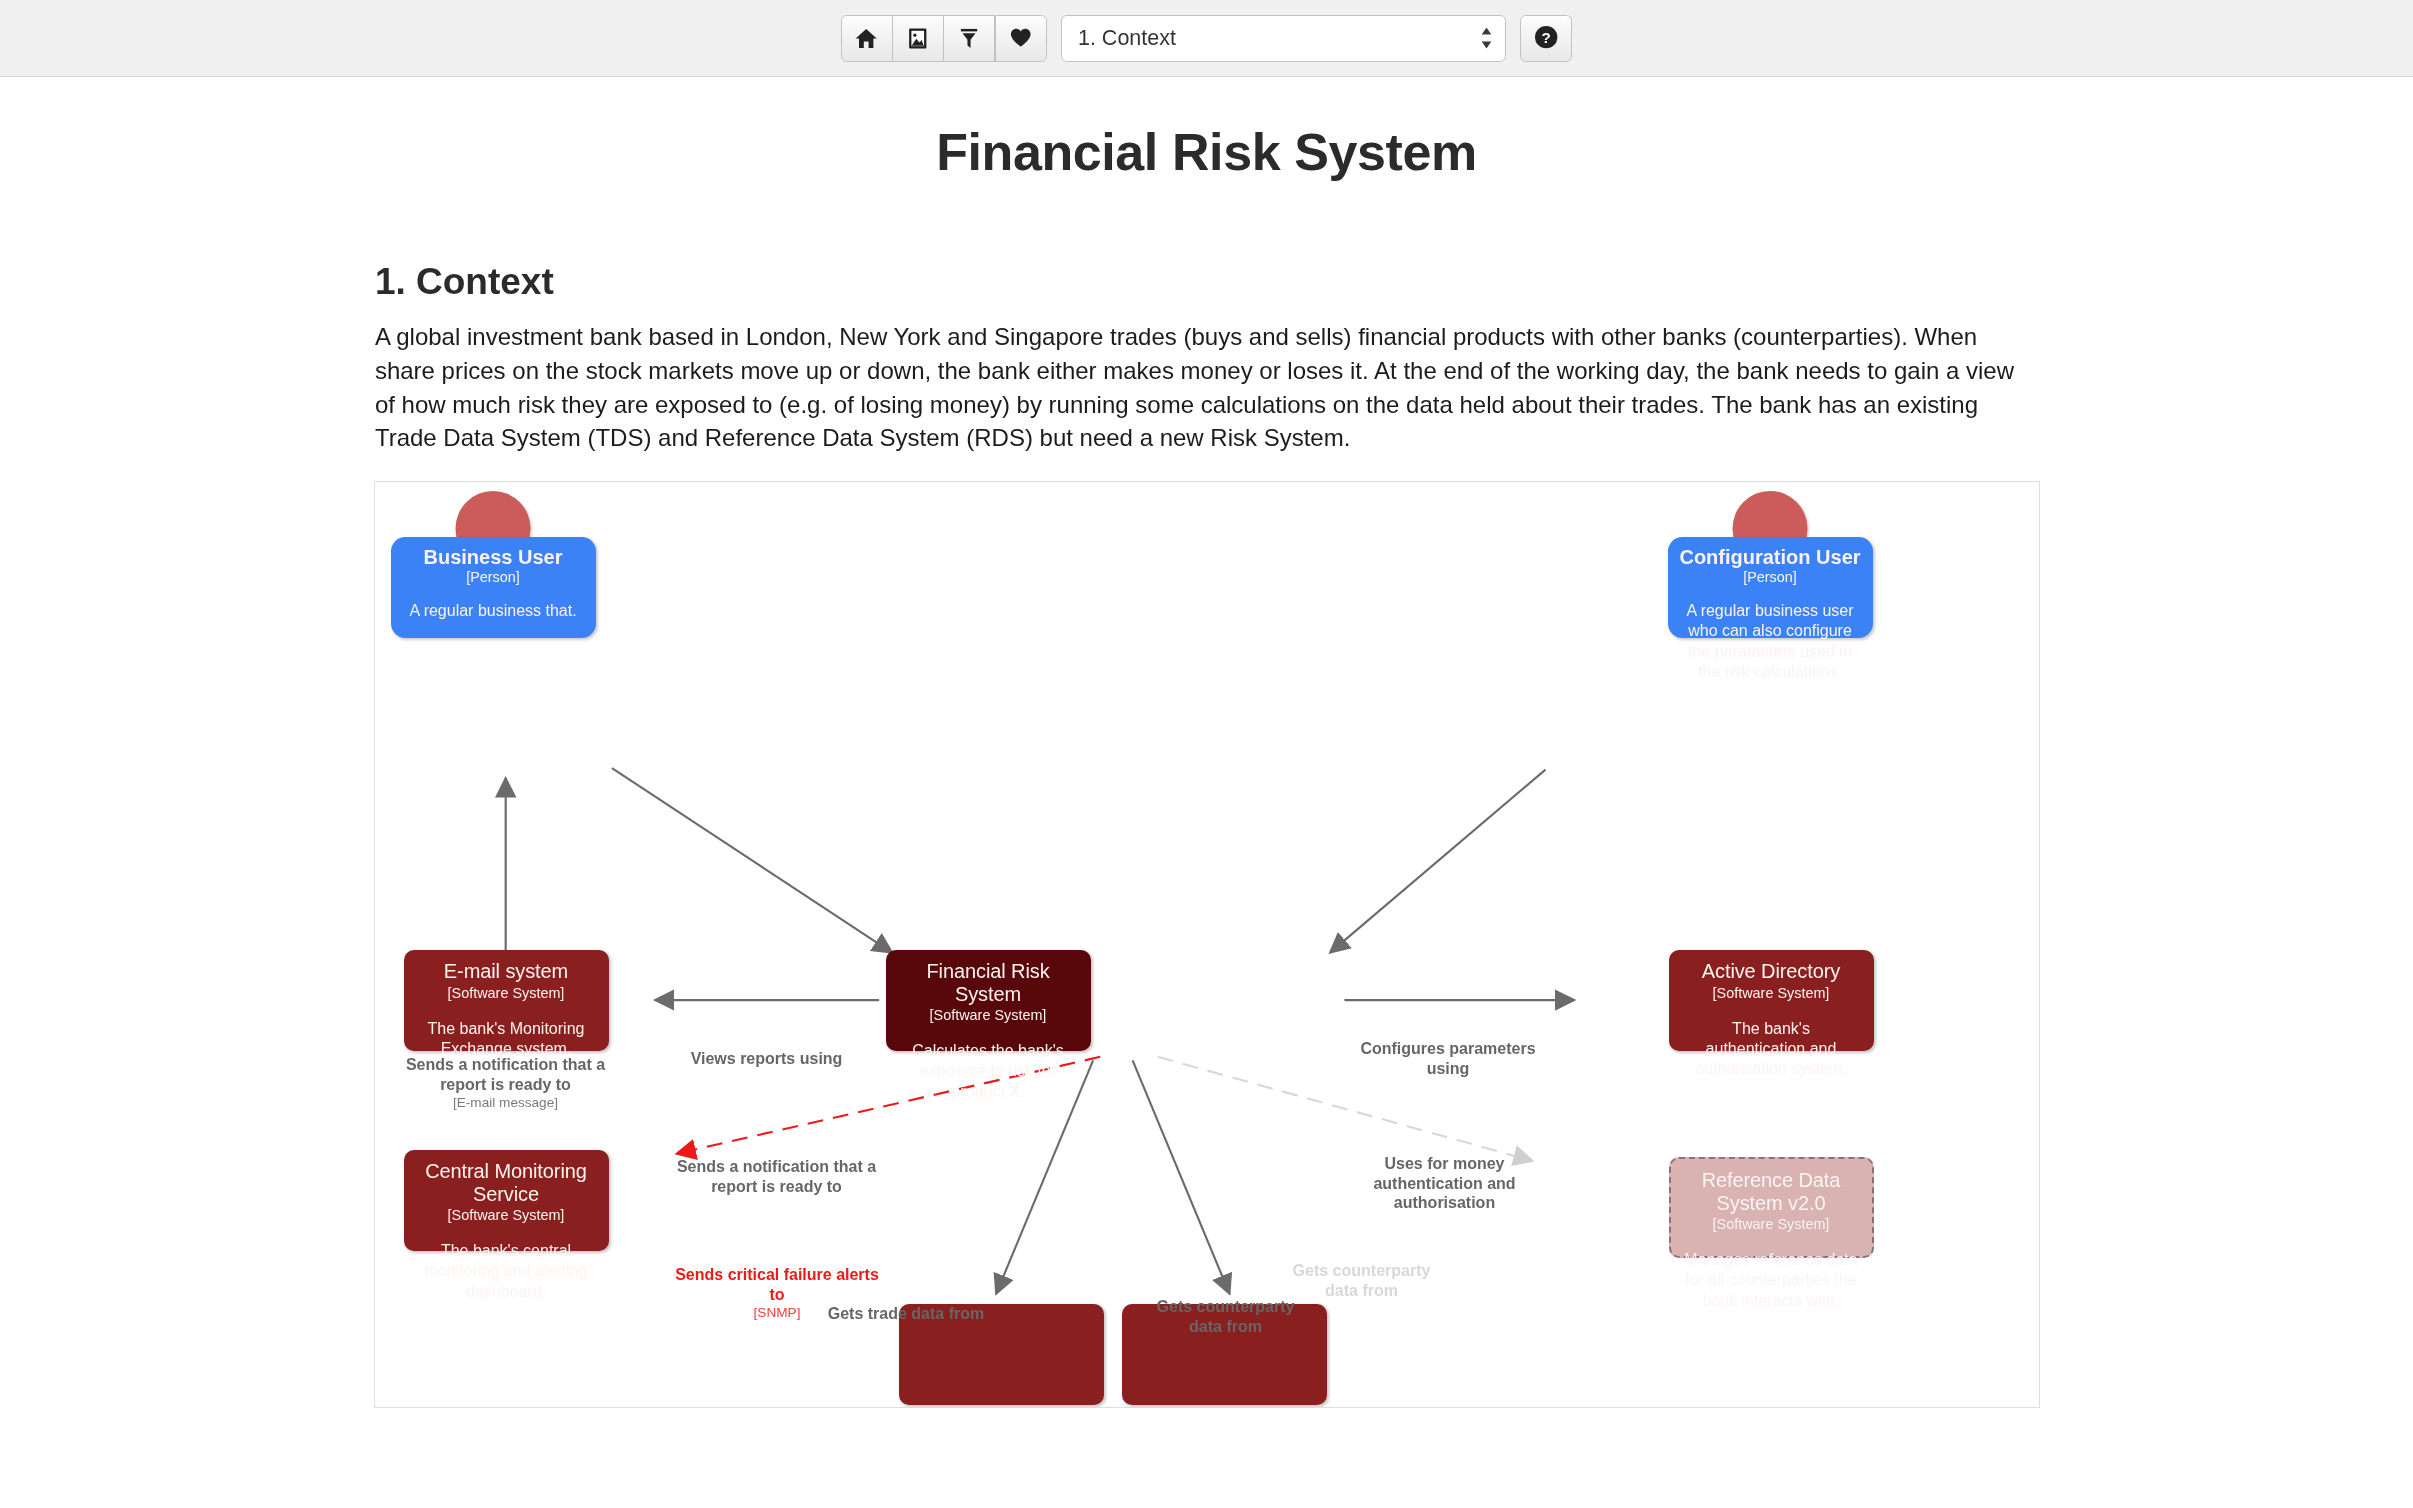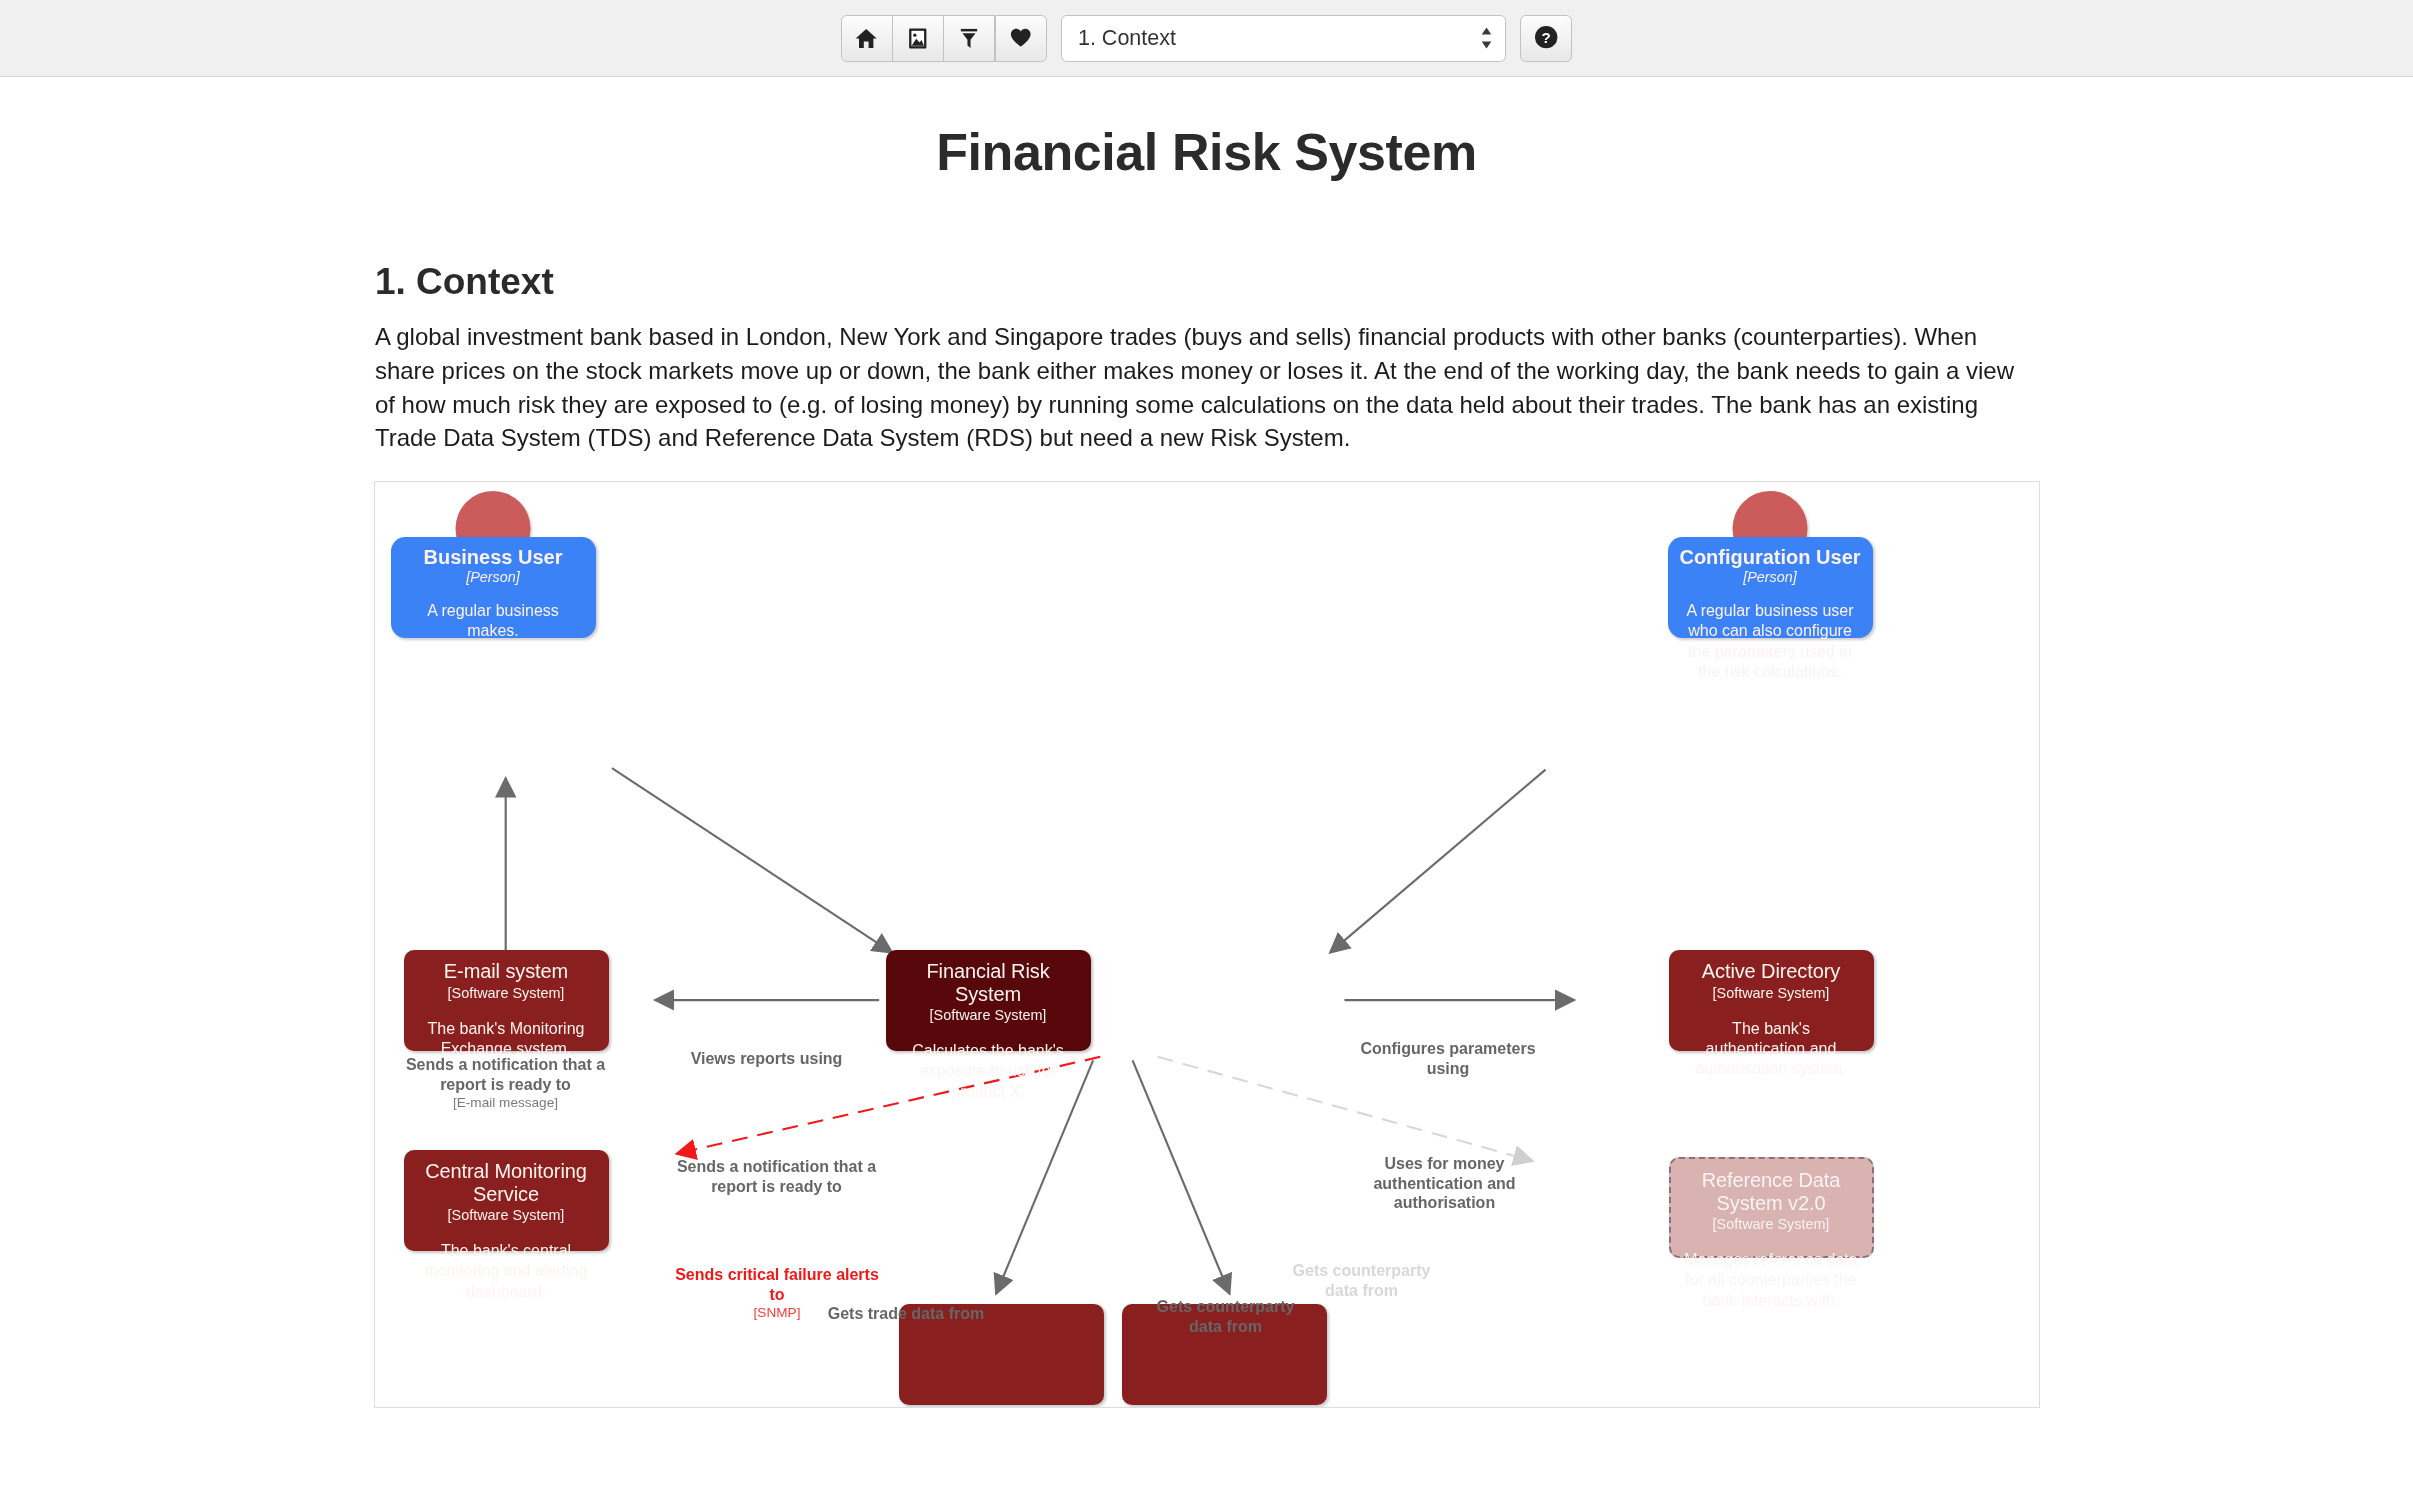--- a/index.html
+++ b/index.html
@@ -153,21 +153,21 @@
     left: 0;
     border-radius: 14.4px;
     background: #3b82f6;
     width: 100%;
     text-align: center;
     color: #fdf2ee;
     padding: 8.6px 11.5px 0 11.5px;
     box-shadow: 1.4px 1.4px 2.9px rgba(0,0,0,0.2);
   }
   .person .nm { font-size: 20px; font-weight: bold; line-height: 1.12; }
-  .person .ty { font-size: 14.4px; font-weight: normal; margin-top: 1.4px; font-style: italic; }
+  .person .ty { font-size: 14.4px; font-weight: normal; margin-top: 1.4px; }
   .person .ds { font-size: 16px; font-weight: normal; line-height: 1.26; margin-top: 16px; }
 
   .rel {
     position: absolute;
     text-align: center;
     color: #666666;
     font-size: 16px;
     font-weight: bold;
     line-height: 1.22;
     pointer-events: none;
@@ -285,21 +285,21 @@
       <line x1="1055" y1="805" x2="1190" y2="1130" stroke="#6b6b6b" stroke-width="3" marker-end="url(#ah)"></line>
 
       <line x1="1090" y1="800" x2="1612" y2="945" stroke="#d8d8d8" stroke-width="3" stroke-dasharray="22 14" marker-end="url(#ahf)"></line>
     </svg>
 
     <div class="person" style="left:16px; top:8.6px; width:205px; height:147px;">
       <div class="head" style="width:75px; height:75px;"></div>
       <div class="body" style="top:46px; height:101px;">
         <div class="nm">Business User</div>
         <div class="ty">[Person]</div>
-        <div class="ds">A regular business makes.</div>
+        <div class="ds">A regular business that.</div>
       </div>
     </div>
 
     <div class="person" style="left:1293px; top:8.6px; width:205px; height:147px;">
       <div class="head" style="width:75px; height:75px;"></div>
       <div class="body" style="top:46px; height:101px;">
         <div class="nm">Configuration User</div>
         <div class="ty">[Person]</div>
         <div class="ds">A regular business user who can also configure the parameters used in the risk calculations.</div>
       </div>

